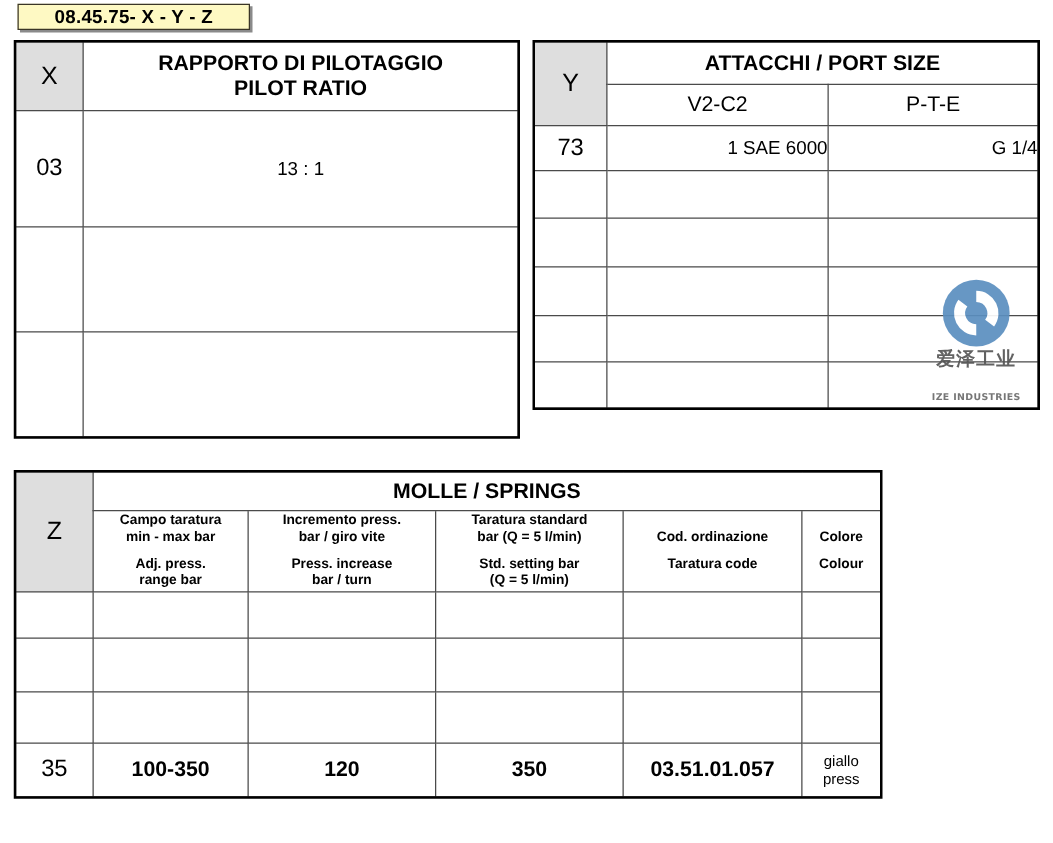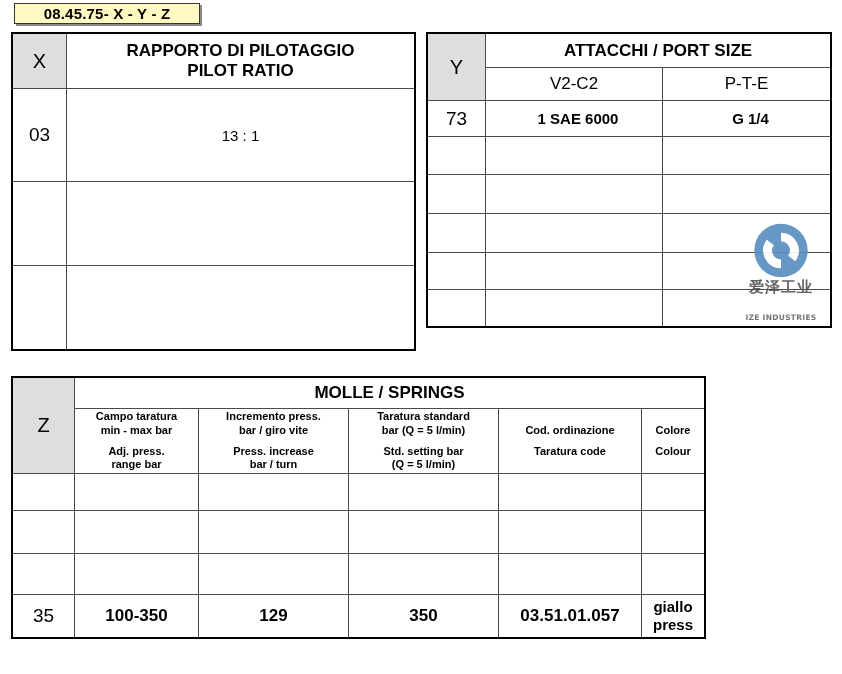--- a/index.html
+++ b/index.html
@@ -81,23 +81,22 @@
   #table-y { left: 427px; top: 33px; width: 403px; }
   #table-y .hdr-main {
     font-size: 17px;
     font-weight: bold;
   }
   #table-y .hdr-sub {
     font-size: 17px;
   }
   #table-y .val {
     font-size: 15px;
-    text-align: center;
+    text-align: right;
     padding-left: 8px;
-    font-weight: bold;
   }
 
   
   #table-z { left: 12px; top: 377px; width: 692px; }
   #table-z .springs-title {
     font-size: 17px;
     font-weight: bold;
     padding: 5px 0;
   }
   #table-z .colhead {
@@ -105,22 +104,22 @@
     font-weight: bold;
     line-height: 1.25;
     padding: 1px 3px;
   }
   #table-z .colhead .gap { display: block; height: 7px; }
   #table-z .val {
     font-size: 17px;
     font-weight: bold;
   }
   #table-z .val-colour {
-    font-size: 15px;
-    font-weight: bold;
+    font-size: 12px;
+    font-weight: normal;
     line-height: 1.2;
   }
 
   
   #watermark {
     position: absolute;
     left: 733px;
     top: 222px;
     width: 96px;
     height: 100px;
@@ -319,21 +318,21 @@
       <td class="val"></td>
       <td class="val"></td>
       <td class="val-colour">
         <div></div>
         <div></div>
       </td>
     </tr>
     <tr>
       <td class="rowkey" style="height:42px">35</td>
       <td class="val">100-350</td>
-      <td class="val">129</td>
+      <td class="val">120</td>
       <td class="val">350</td>
       <td class="val">03.51.01.057</td>
       <td class="val-colour">
         <div>giallo</div>
         <div>press</div>
       </td>
     </tr>
   </tbody>
 </table>
 

